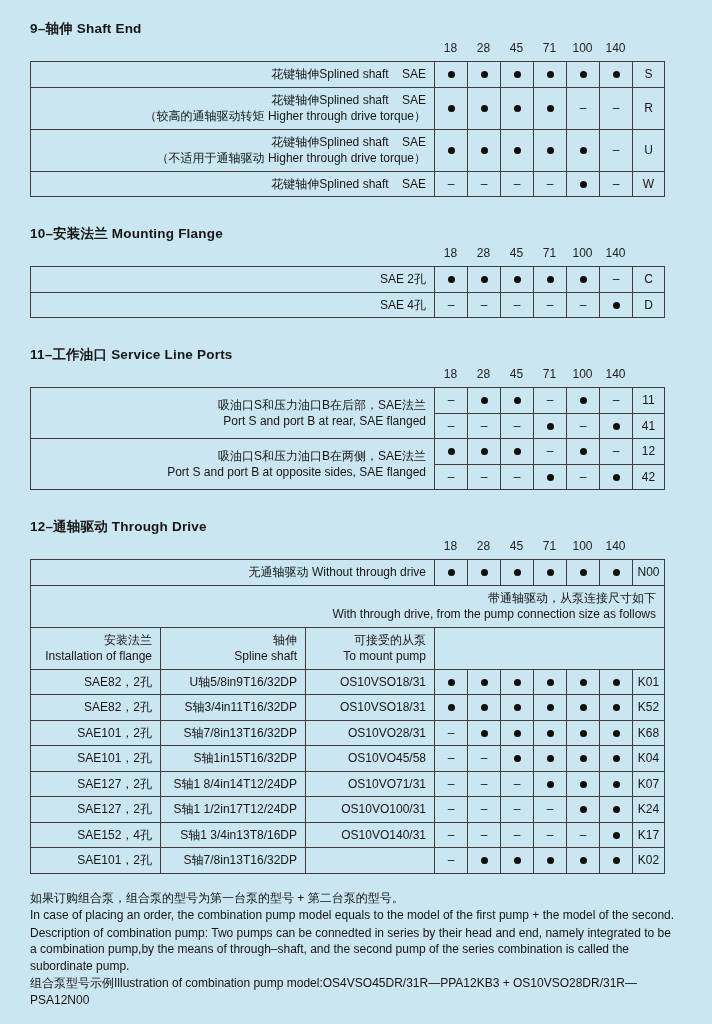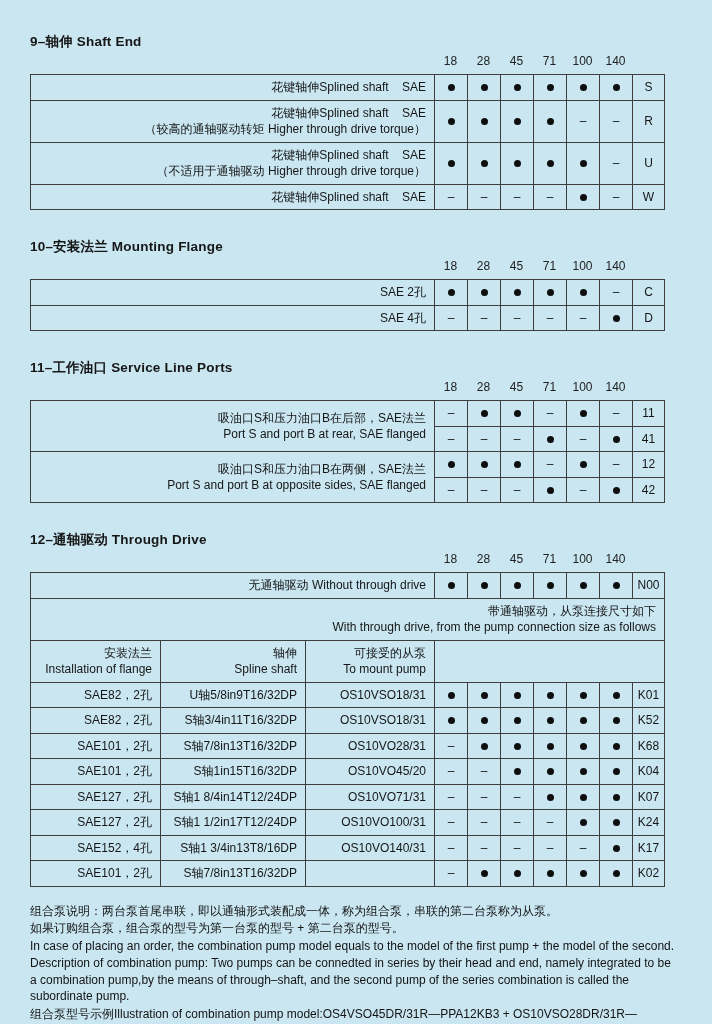--- a/index.html
+++ b/index.html
@@ -3,21 +3,21 @@
 <meta charset="utf-8">
 <style>
   * { margin:0; padding:0; box-sizing:border-box; }
   html,body { width:712px; height:1024px; }
   body {
     background:#c9e6f1;
     font-family:"Liberation Sans","DejaVu Sans",sans-serif;
     color:#161616;
     overflow:hidden;
   }
-  .page { width:712px; height:1024px; padding:33px 48px 0 30px; }
+  .page { width:712px; height:1024px; padding:20px 48px 0 30px; }
   .section { margin-bottom:28px; }
   .sec-title { font-size:13.5px; font-weight:bold; margin-bottom:3px; letter-spacing:0.2px; }
   .size-header { display:flex; margin-left:404px; margin-bottom:4px; height:16px; }
   .size-col { width:33px; text-align:center; font-size:12px; color:#222; }
 
   table.spec { border-collapse:collapse; table-layout:fixed; width:634px; background:transparent; }
   table.spec td {
     border:1px solid #3e3e3e;
     font-size:12px;
     line-height:16.5px;
@@ -288,21 +288,21 @@
             <td class="mark-cell"><span class="dot"></span></td>
             <td class="mark-cell"><span class="dot"></span></td>
             <td class="mark-cell"><span class="dot"></span></td>
             <td class="mark-cell"><span class="dot"></span></td>
             <td class="mark-cell"><span class="dot"></span></td>
             <td class="code-cell">K68</td>
           </tr>
           <tr>
             <td class="label-cell"><span class="label-line">SAE101，2孔</span></td>
             <td class="label-cell"><span class="label-line">S轴1in15T16/32DP</span></td>
-            <td class="label-cell"><span class="label-line">OS10VO45/20</span></td>
+            <td class="label-cell"><span class="label-line">OS10VO45/58</span></td>
             <td class="mark-cell">–</td>
             <td class="mark-cell">–</td>
             <td class="mark-cell"><span class="dot"></span></td>
             <td class="mark-cell"><span class="dot"></span></td>
             <td class="mark-cell"><span class="dot"></span></td>
             <td class="mark-cell"><span class="dot"></span></td>
             <td class="code-cell">K04</td>
           </tr>
           <tr>
             <td class="label-cell"><span class="label-line">SAE127，2孔</span></td>
@@ -350,20 +350,19 @@
             <td class="mark-cell"><span class="dot"></span></td>
             <td class="mark-cell"><span class="dot"></span></td>
             <td class="mark-cell"><span class="dot"></span></td>
             <td class="code-cell">K02</td>
           </tr>
         </tbody>
     </table>
   </div>
 
   <div class="footer" id="footer">
-      <p class="footer-line">组合泵说明：两台泵首尾串联，即以通轴形式装配成一体，称为组合泵，串联的第二台泵称为从泵。</p>
       <p class="footer-line">如果订购组合泵，组合泵的型号为第一台泵的型号 + 第二台泵的型号。</p>
       <p class="footer-line">In case of placing an order, the combination pump model equals to the model of the first pump + the model of the second.</p>
       <p class="footer-line">Description of combination pump: Two pumps can be connedted in series by their head and end, namely integrated to be a combination pump,by the means of through–shaft, and the second pump of the series combination is called the subordinate pump.</p>
       <p class="footer-line">组合泵型号示例Illustration of combination pump model:OS4VSO45DR/31R—PPA12KB3 + OS10VSO28DR/31R—PSA12N00</p>
     </div>
 
 </div>
 
 </body></html>

